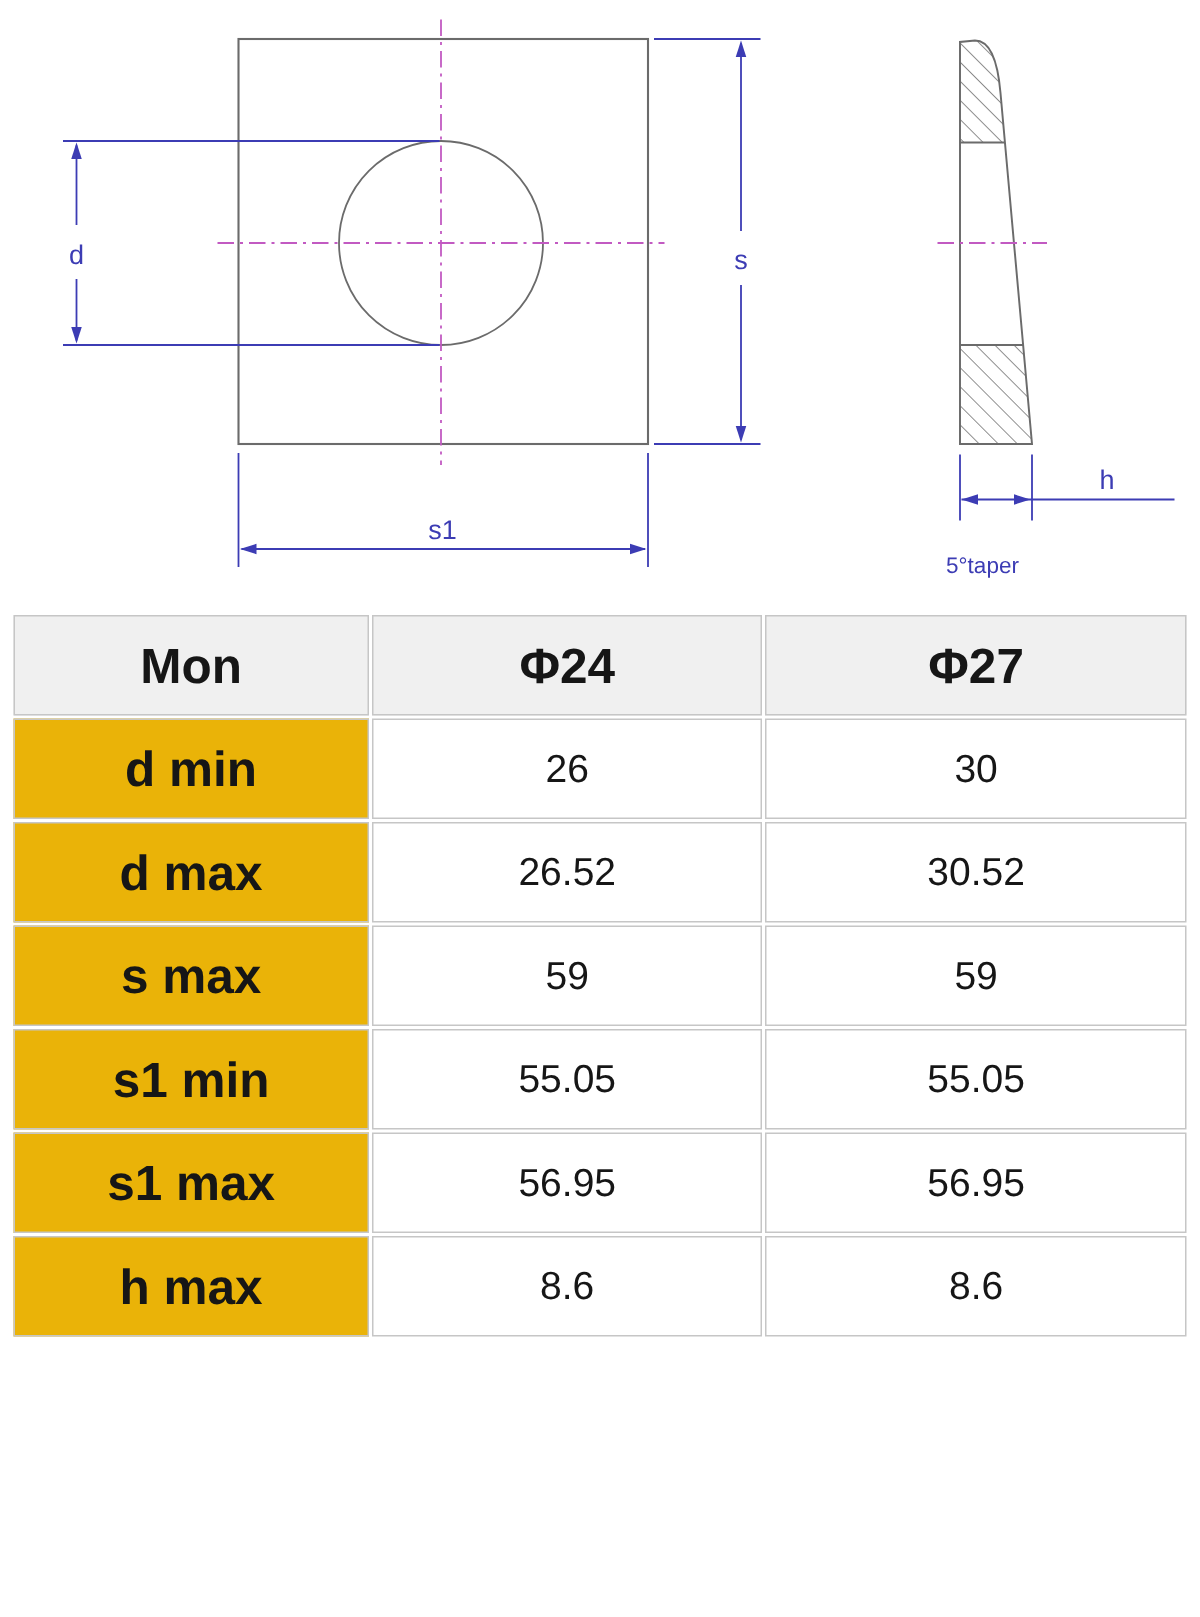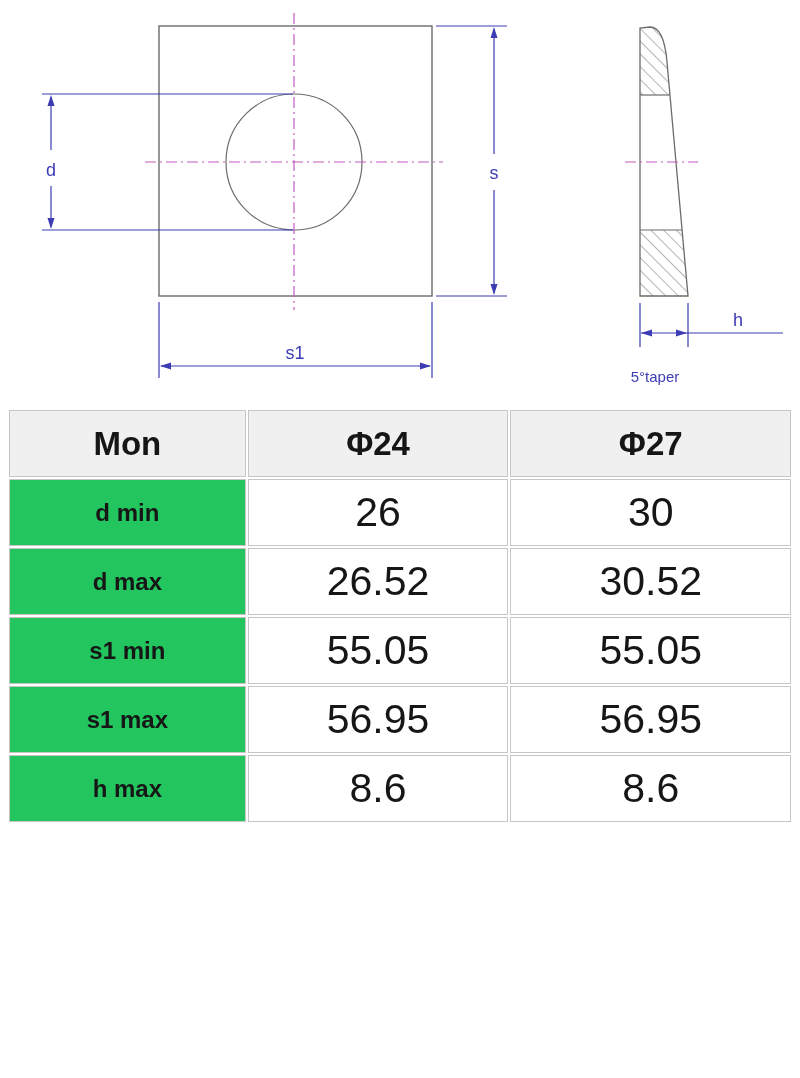--- a/index.html
+++ b/index.html
@@ -42,27 +42,27 @@
     text-align: center;
     vertical-align: middle;
     color: #161616;
   }
   table.spec-table th {
     background: #f0f0f0;
     font-size: 33px;
     font-weight: bold;
   }
   table.spec-table td.row-label {
-    background: #22c55e;
-    font-size: 24px;
+    background: #eab308;
+    font-size: 33px;
     font-weight: bold;
   }
   table.spec-table td.cell-value {
     background: #ffffff;
-    font-size: 41px;
+    font-size: 26px;
     font-weight: normal;
   }
   col.c1 { width: 238px; }
   col.c2 { width: 262px; }
   col.c3 { width: 282px; }
 
   text.dim-label {
     font-family: "Liberation Sans", sans-serif;
     font-size: 18px;
     fill: #3c3cb4;
@@ -168,20 +168,25 @@
         <td class="row-label">d min</td>
         <td class="cell-value">26</td>
         <td class="cell-value">30</td>
       </tr>
       <tr>
         <td class="row-label">d max</td>
         <td class="cell-value">26.52</td>
         <td class="cell-value">30.52</td>
       </tr>
       <tr>
+        <td class="row-label">s max</td>
+        <td class="cell-value">59</td>
+        <td class="cell-value">59</td>
+      </tr>
+      <tr>
         <td class="row-label">s1 min</td>
         <td class="cell-value">55.05</td>
         <td class="cell-value">55.05</td>
       </tr>
       <tr>
         <td class="row-label">s1 max</td>
         <td class="cell-value">56.95</td>
         <td class="cell-value">56.95</td>
       </tr>
       <tr>

